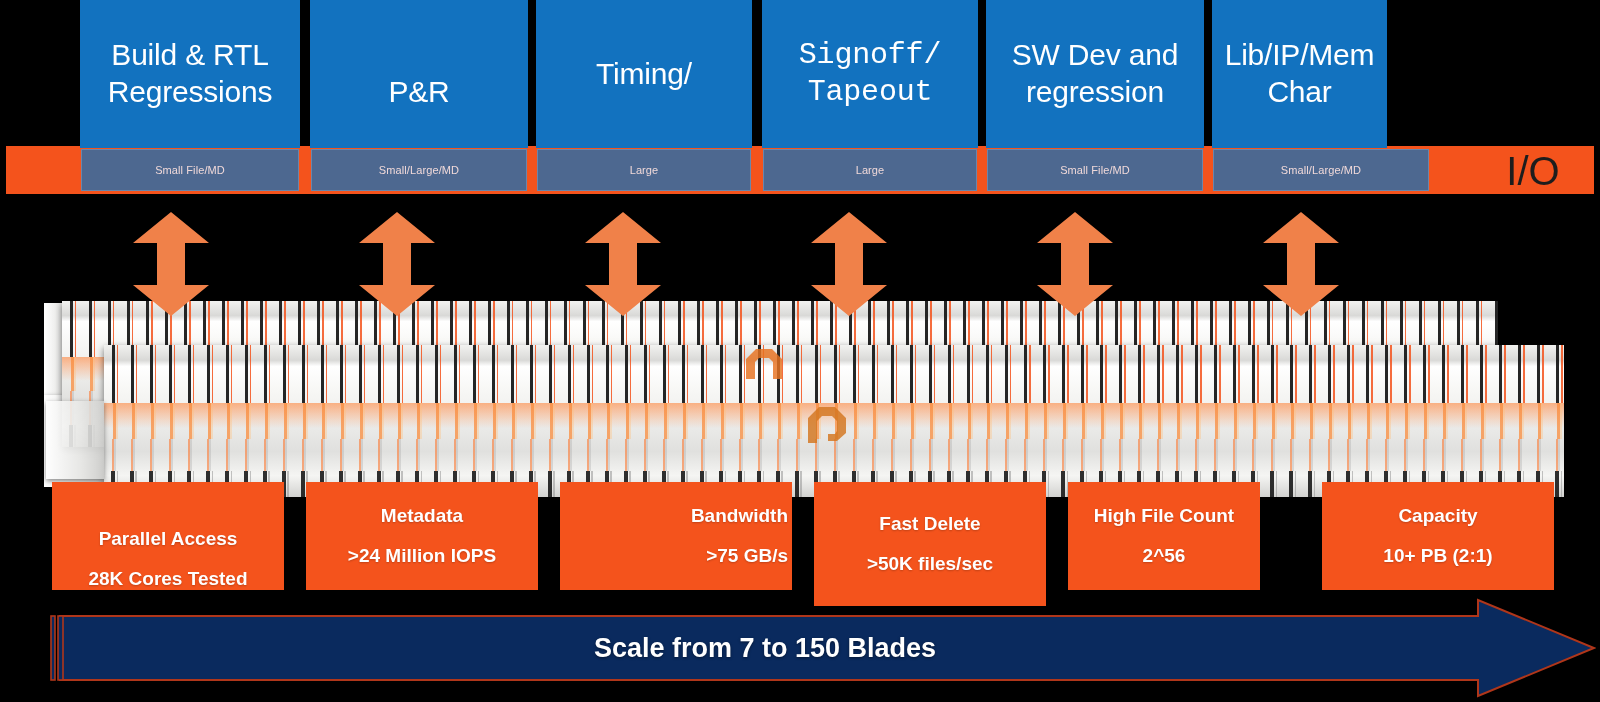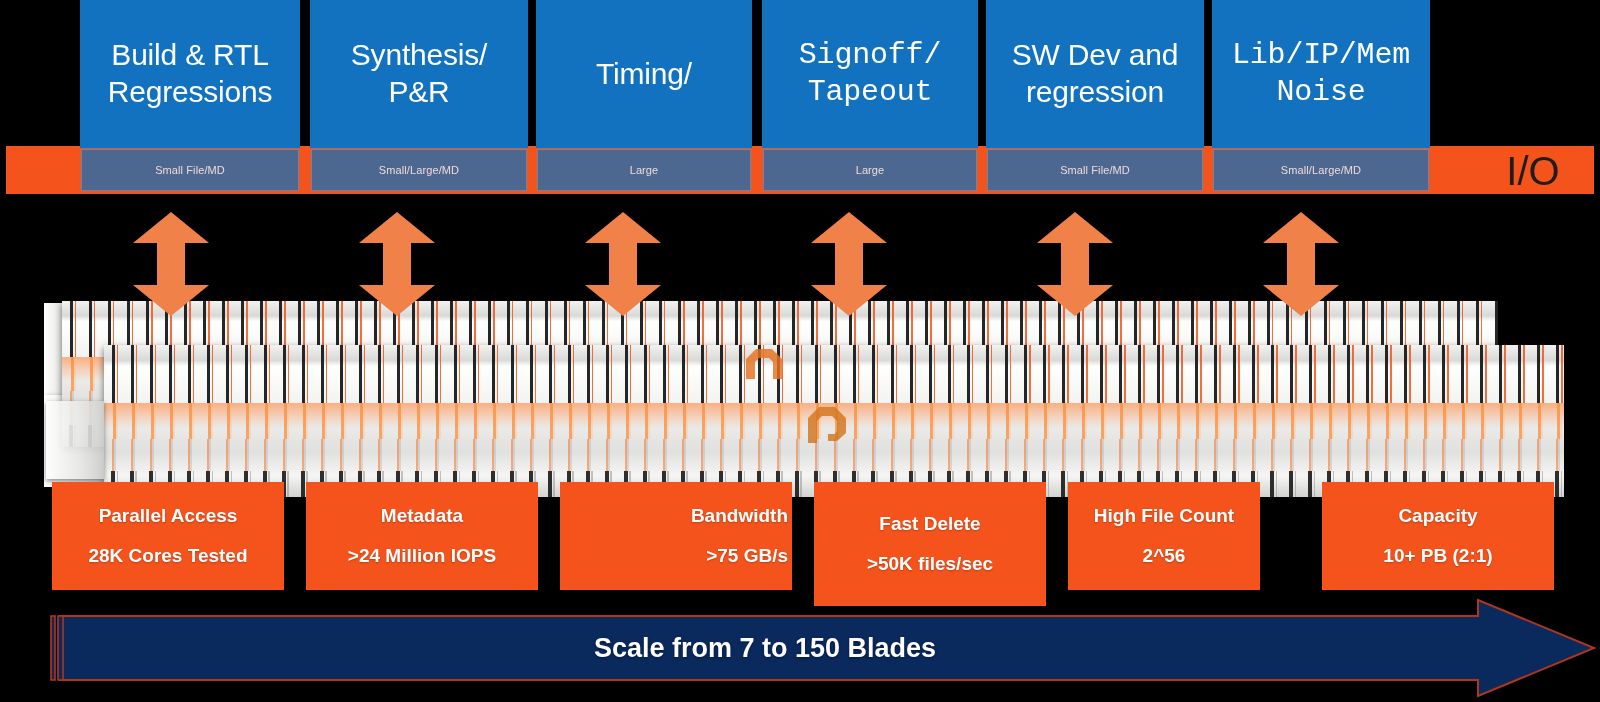--- a/index.html
+++ b/index.html
@@ -209,41 +209,41 @@
 
 <div id="stage">
 
   <div class="wl-box" id="wl0" style="left: 80px; top: 0px; width: 220px; height: 148px;">
     <span>
       <span>Build &amp; RTL</span><br><span>Regressions</span>
     </span>
   </div>
   <div class="wl-box" id="wl1" style="left: 310px; top: 0px; width: 218px; height: 148px;">
     <span>
-      <span>Synthesis/</span><br><span>P&amp;R</span>
+      <br><span>P&amp;R</span>
     </span>
   </div>
   <div class="wl-box" id="wl2" style="left: 536px; top: 0px; width: 216px; height: 148px;">
     <span>
       <span>Timing/</span><br>
     </span>
   </div>
   <div class="wl-box" id="wl3" style="left: 762px; top: 0px; width: 216px; height: 148px; font-family: Liberation Mono, monospace;">
     <span>
       <span>Signoff/</span><br><span>Tapeout</span>
     </span>
   </div>
   <div class="wl-box" id="wl4" style="left: 986px; top: 0px; width: 218px; height: 148px;">
     <span>
       <span>SW Dev and</span><br><span>regression</span>
     </span>
   </div>
-  <div class="wl-box" id="wl5" style="left: 1212px; top: 0px; width: 218px; height: 148px; font-family: Liberation Mono, monospace;">
-    <span>
-      <span>Lib/IP/Mem</span><br><span>Noise</span>
+  <div class="wl-box" id="wl5" style="left: 1212px; top: 0px; width: 175px; height: 148px;">
+    <span>
+      <span>Lib/IP/Mem</span><br><span>Char</span>
     </span>
   </div>
 
   <div id="io-bar"></div>
   <div id="io-label">I/O</div>
 
   <div class="io-band" id="band0" style="left: 81px; width: 218px;">Small File/MD</div>
   <div class="io-band" id="band1" style="left: 311px; width: 216px;">Small/Large/MD</div>
   <div class="io-band" id="band2" style="left: 537px; width: 214px;">Large</div>
   <div class="io-band" id="band3" style="left: 763px; width: 214px;">Large</div>
@@ -310,21 +310,21 @@
       <div class="chassis-logo" style="left:700px; top:58px; width:46px; height:40px;">
         <svg viewBox="0 0 46 40" xmlns="http://www.w3.org/2000/svg">
           <path d="M4 40 L4 15 L15 4 L31 4 L42 15 L42 30 L33 38 L24 38 L24 31 L31 31 L33 28 L33 18 L28 13 L18 13 L13 18 L13 40 Z" fill="#D4761F"></path>
         </svg>
       </div>
     </div>
 
     <div class="chassis-side" style="left:46px; top:106px; width:58px; height:78px; opacity:0.9;"></div>
   </div>
 
-  <div class="feat-box" id="fb0" style="left: 52px; top: 482px; width: 232px; height: 108px;">
+  <div class="feat-box" id="fb0" style="left: 52px; top: 482px; width: 232px; height: 108px; justify-content: flex-end;">
     <div class="f-title">Parallel Access</div>
     <div class="f-value">28K Cores Tested</div>
   </div>
   <div class="feat-box" id="fb1" style="left: 306px; top: 482px; width: 232px; height: 108px;">
     <div class="f-title">Metadata</div>
     <div class="f-value">&gt;24 Million IOPS</div>
   </div>
   <div class="feat-box" id="fb2" style="left: 560px; top: 482px; width: 232px; height: 108px; align-items: flex-end;">
     <div class="f-title">Bandwidth</div>
     <div class="f-value">&gt;75 GB/s</div>

